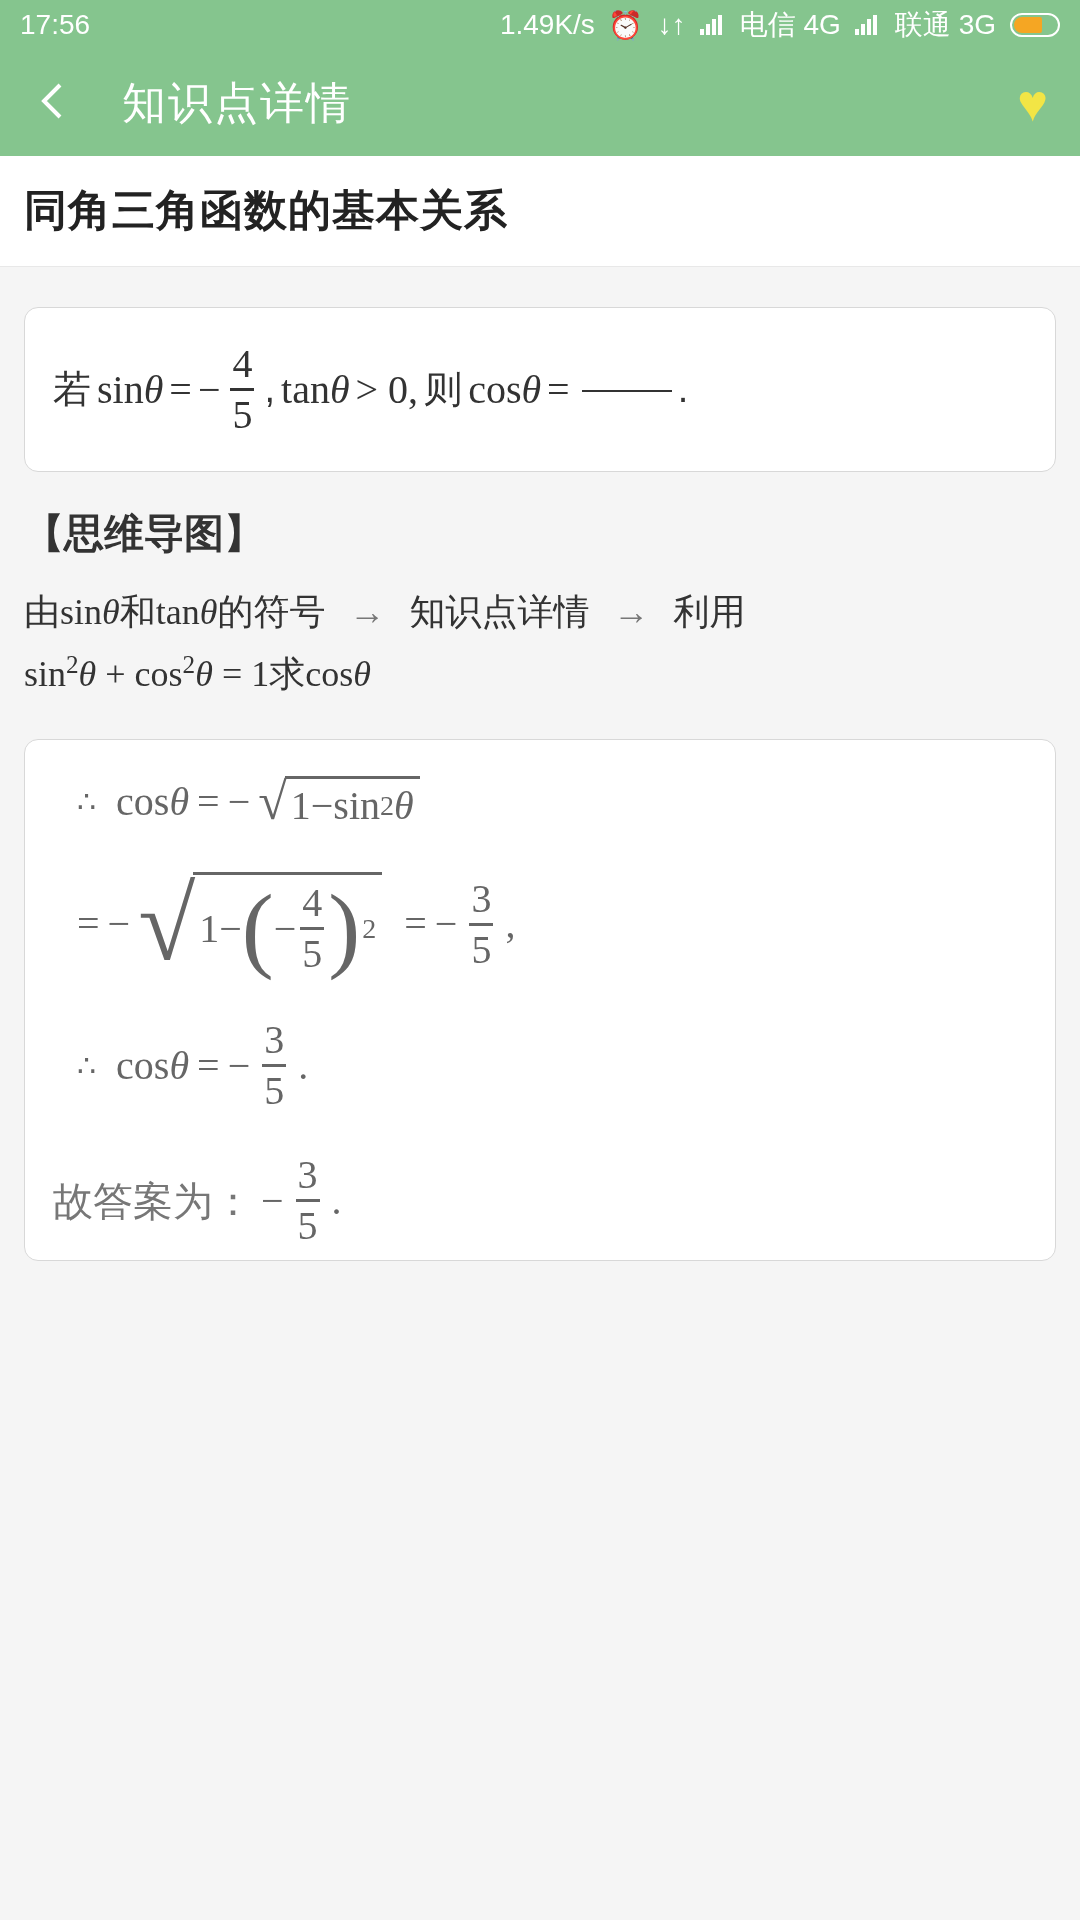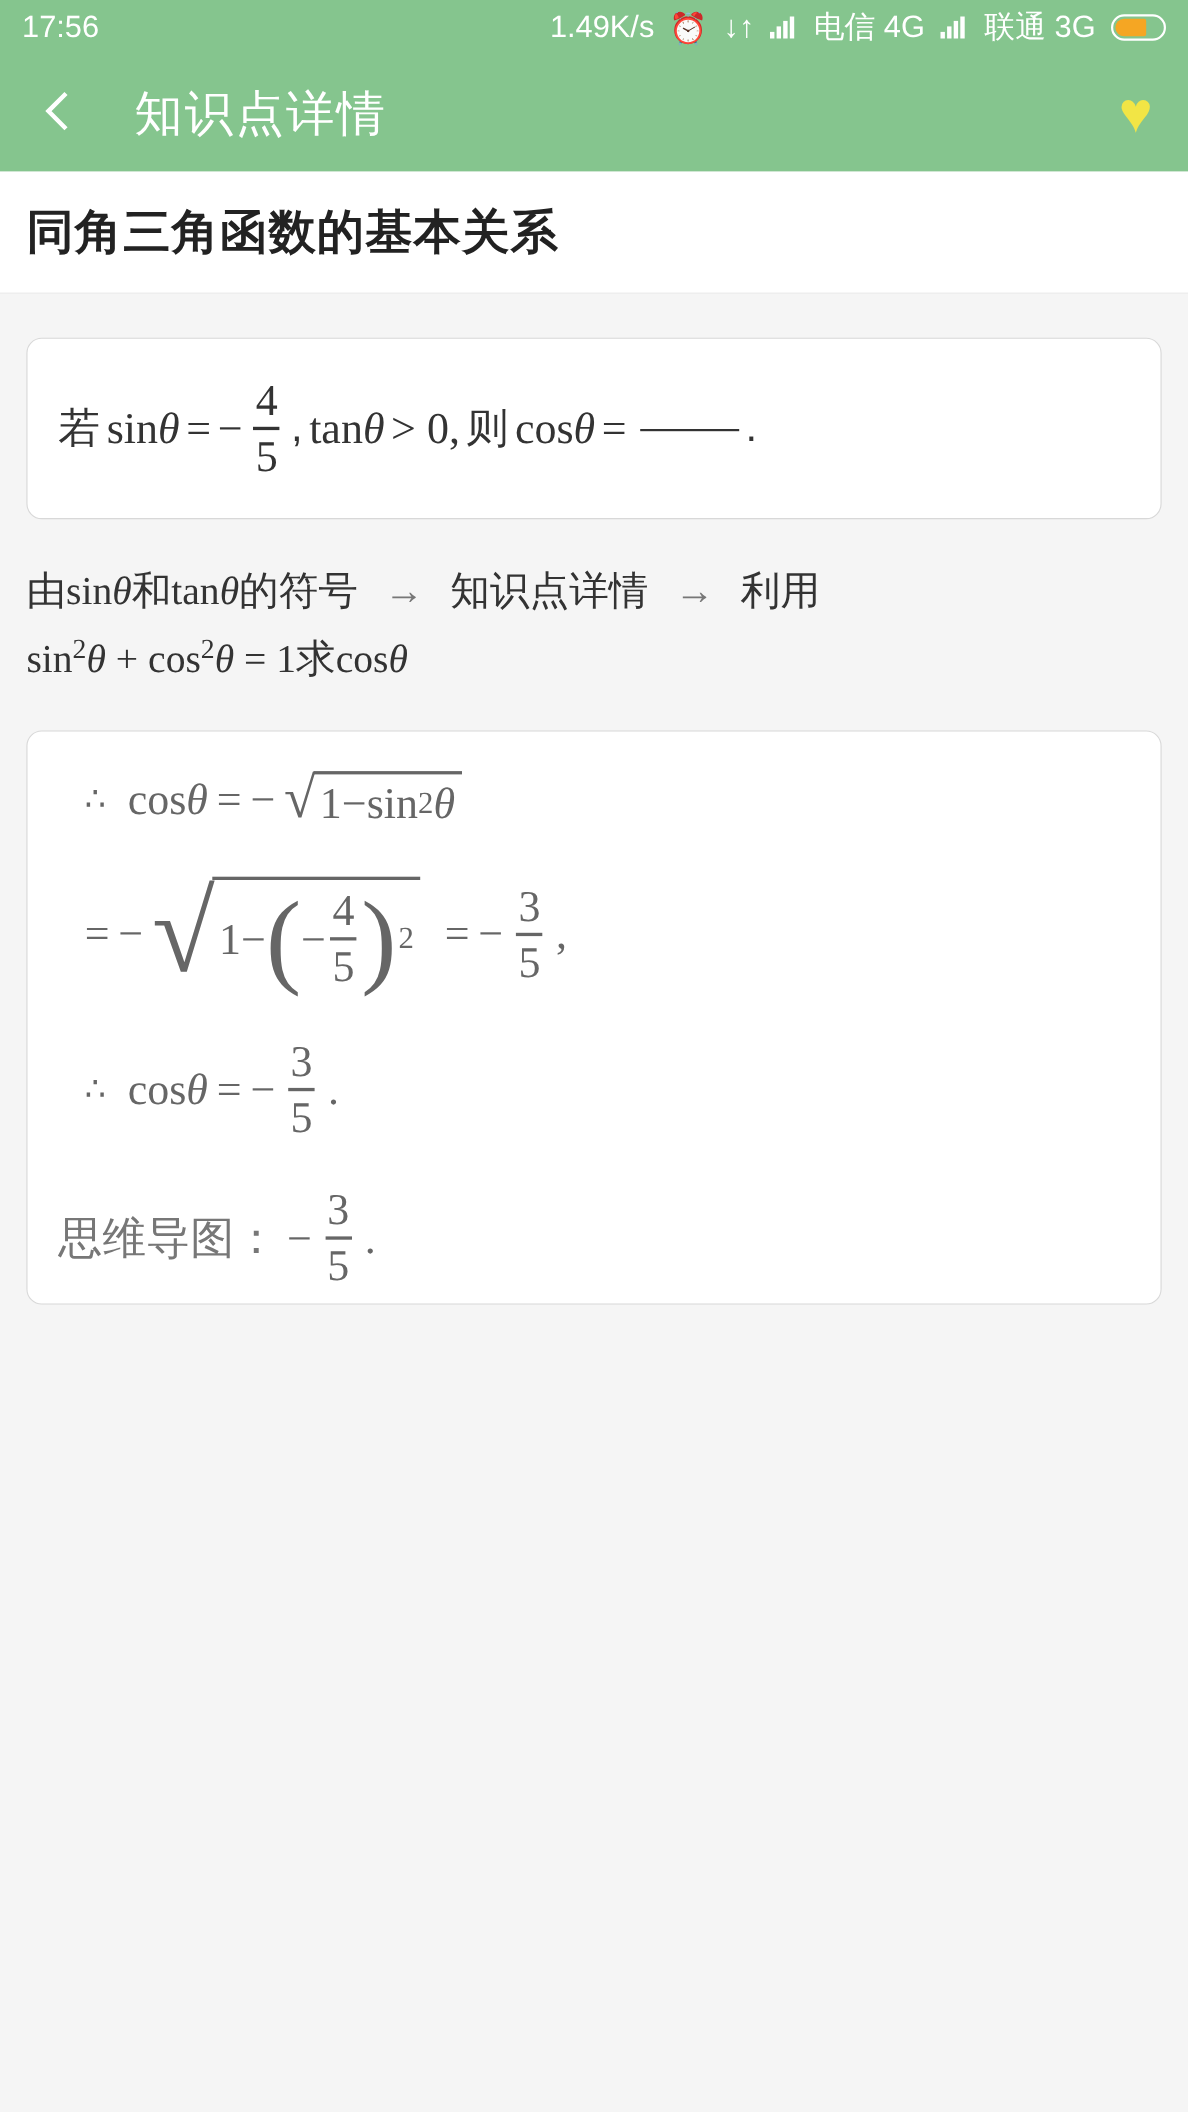--- a/index.html
+++ b/index.html
@@ -175,20 +175,21 @@
       <span>则 </span>
       <span class="math">
         <span>cos</span><span class="it">θ</span>
       </span>
       <span class="math"> = </span>
       <span class="blank"></span>
       <span>.</span>
     </div>
   </div>
 
+  <div class="section-head">【思维导图】</div>
   <div class="mind-map">
     <span>由</span><span class="math"><span>sin</span><span class="it">θ</span></span><span>和</span><span class="math"><span>tan</span><span class="it">θ</span></span><span>的符号</span>
     <span class="arrow">→</span>
     <span class="math it" style="font-style:normal;">知识点详情</span>
     <span class="arrow">→</span>
     <span>利用</span><br>
     <span class="math"><span>sin</span><sup>2</sup><span class="it">θ</span></span><span class="math"> + </span><span class="math"><span>cos</span><sup>2</sup><span class="it">θ</span></span><span class="math"> = 1求</span><span class="math"><span>cos</span><span class="it">θ</span></span>
   </div>
 
   <div class="card solution" style="padding-bottom:10px;">
@@ -248,21 +249,21 @@
       <span class="math">−</span>
       <span class="math frac">
         <span class="num">3</span>
         <span class="bar"></span>
         <span class="den">5</span>
       </span>
       <span class="math">.</span>
     </div>
 
     <div class="sol-line" style="margin-top:30px; margin-bottom:4px;">
-      <span class="cn">思维导图：</span>
+      <span class="cn">故答案为：</span>
       <span class="math">−</span>
       <span class="math frac">
         <span class="num">3</span>
         <span class="bar"></span>
         <span class="den">5</span>
       </span>
       <span class="math">.</span>
     </div>
   </div>
 

